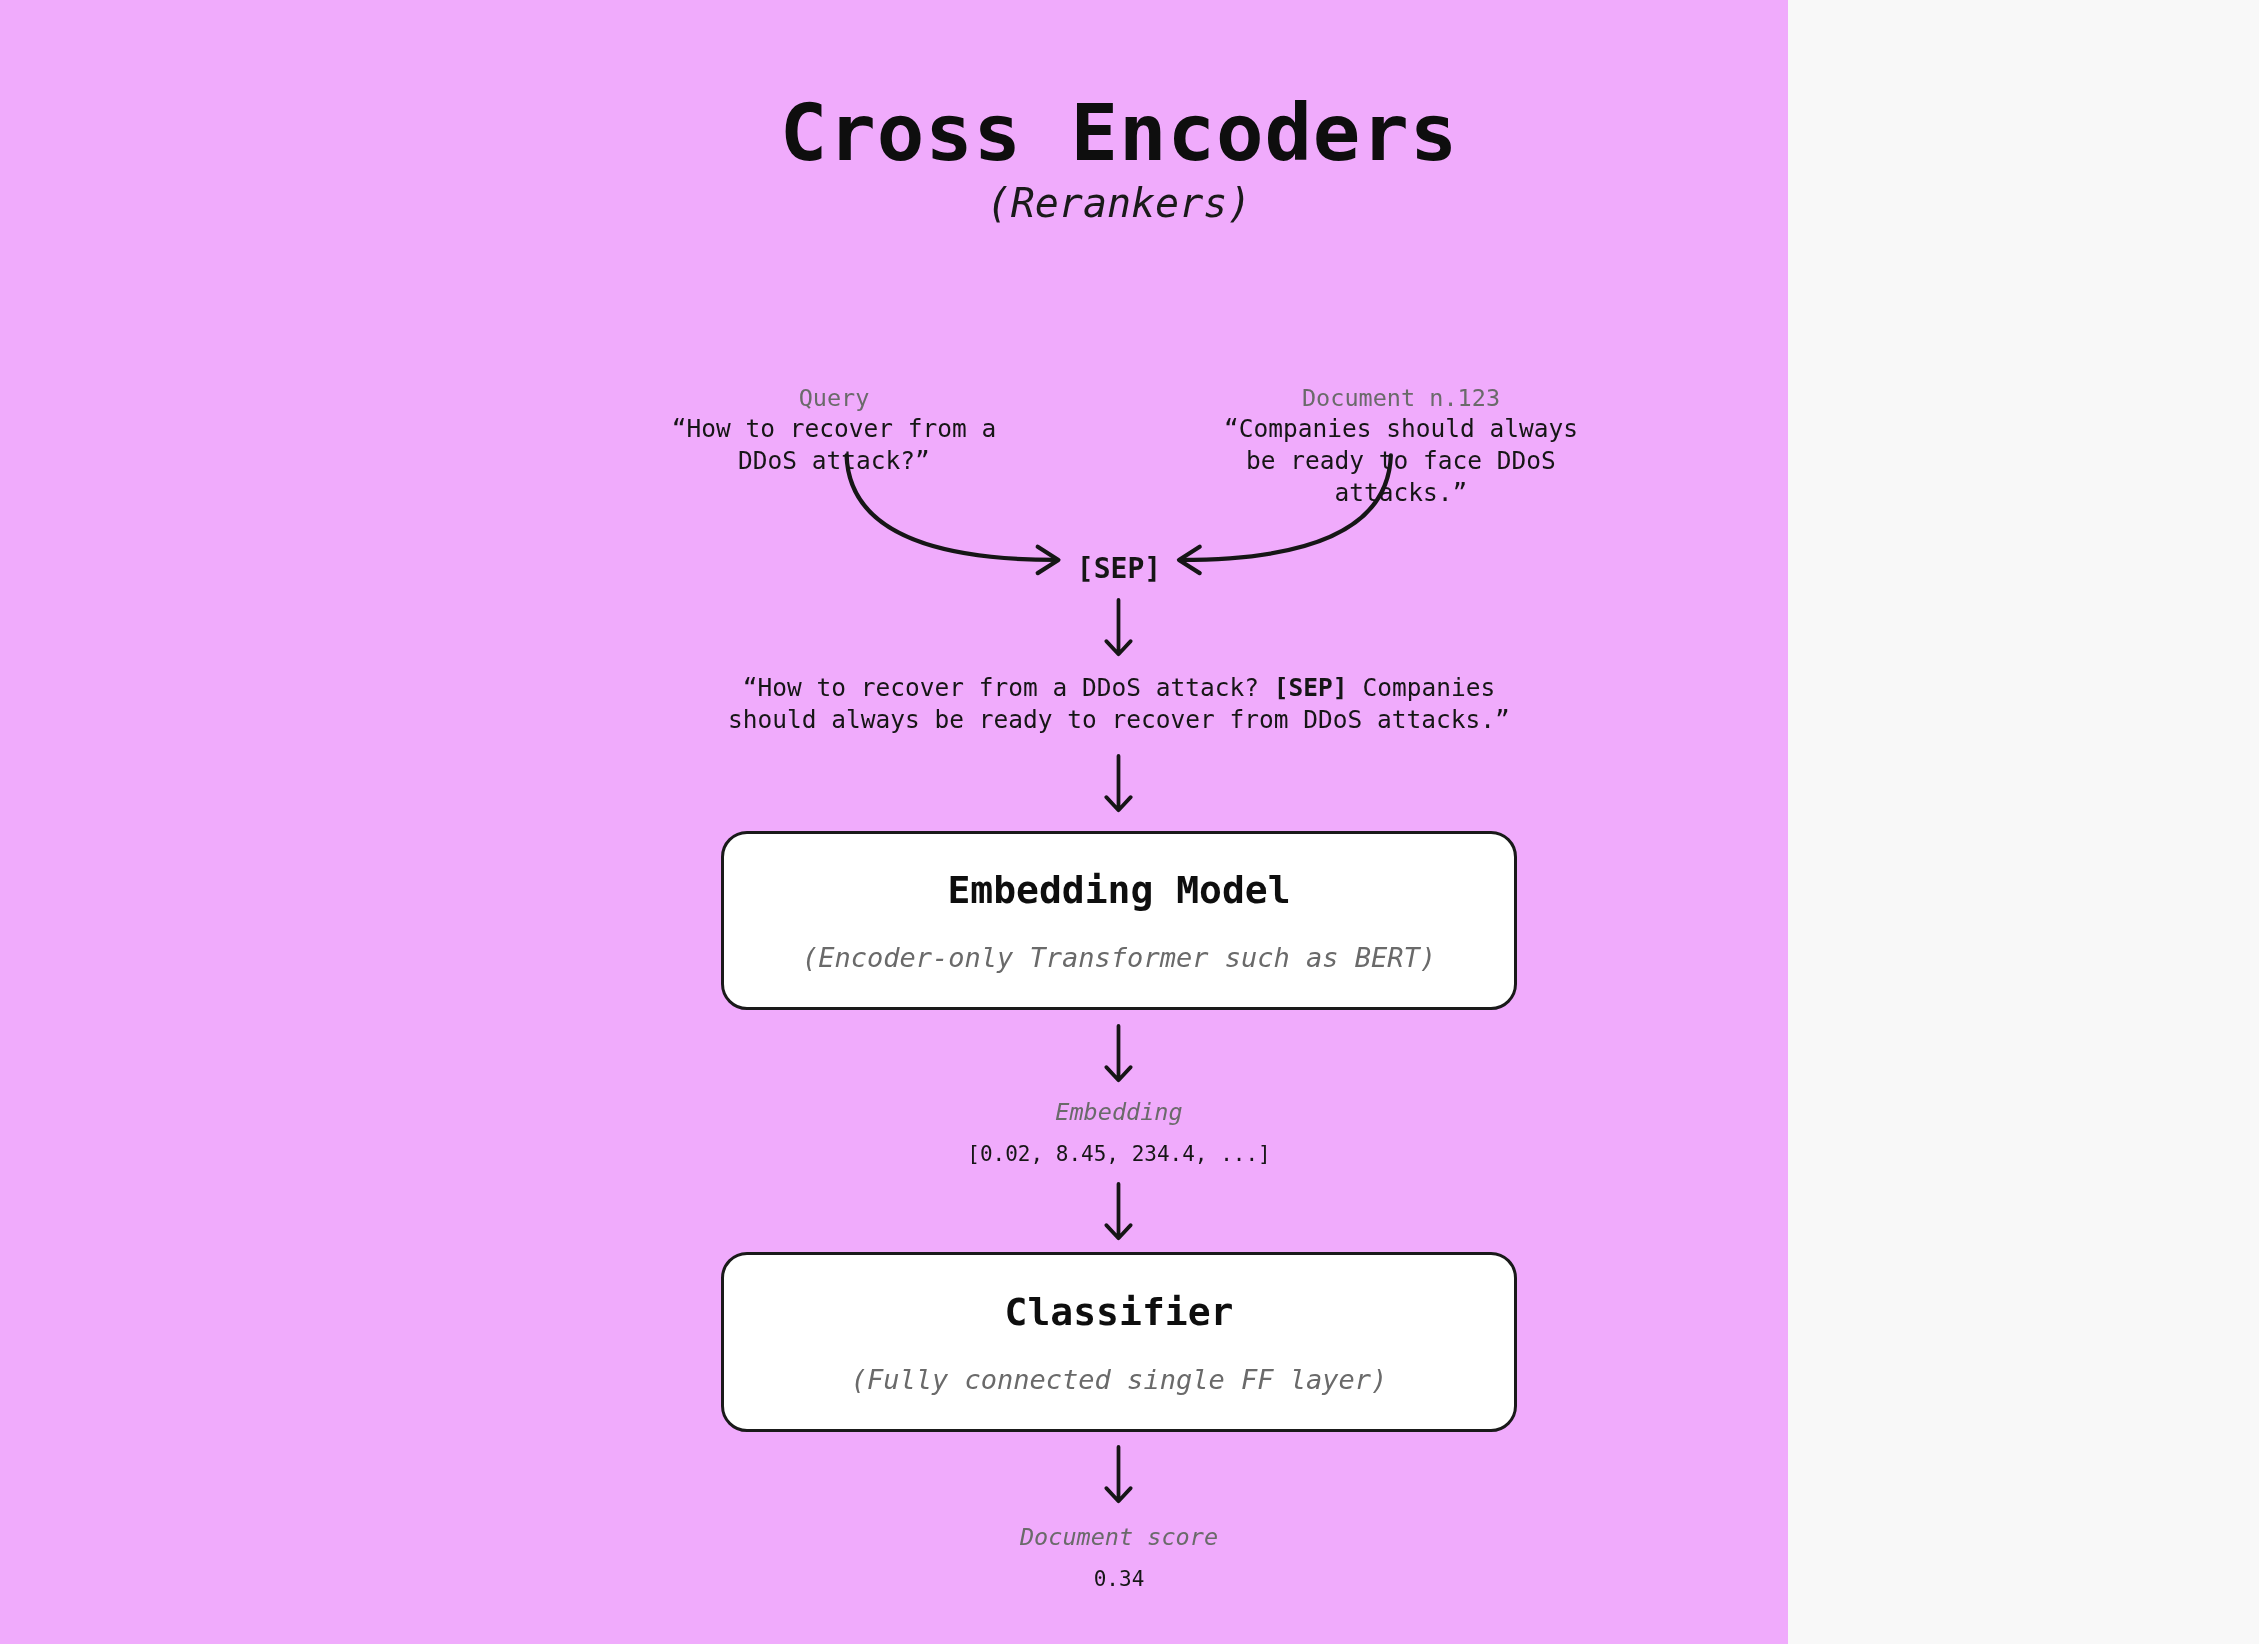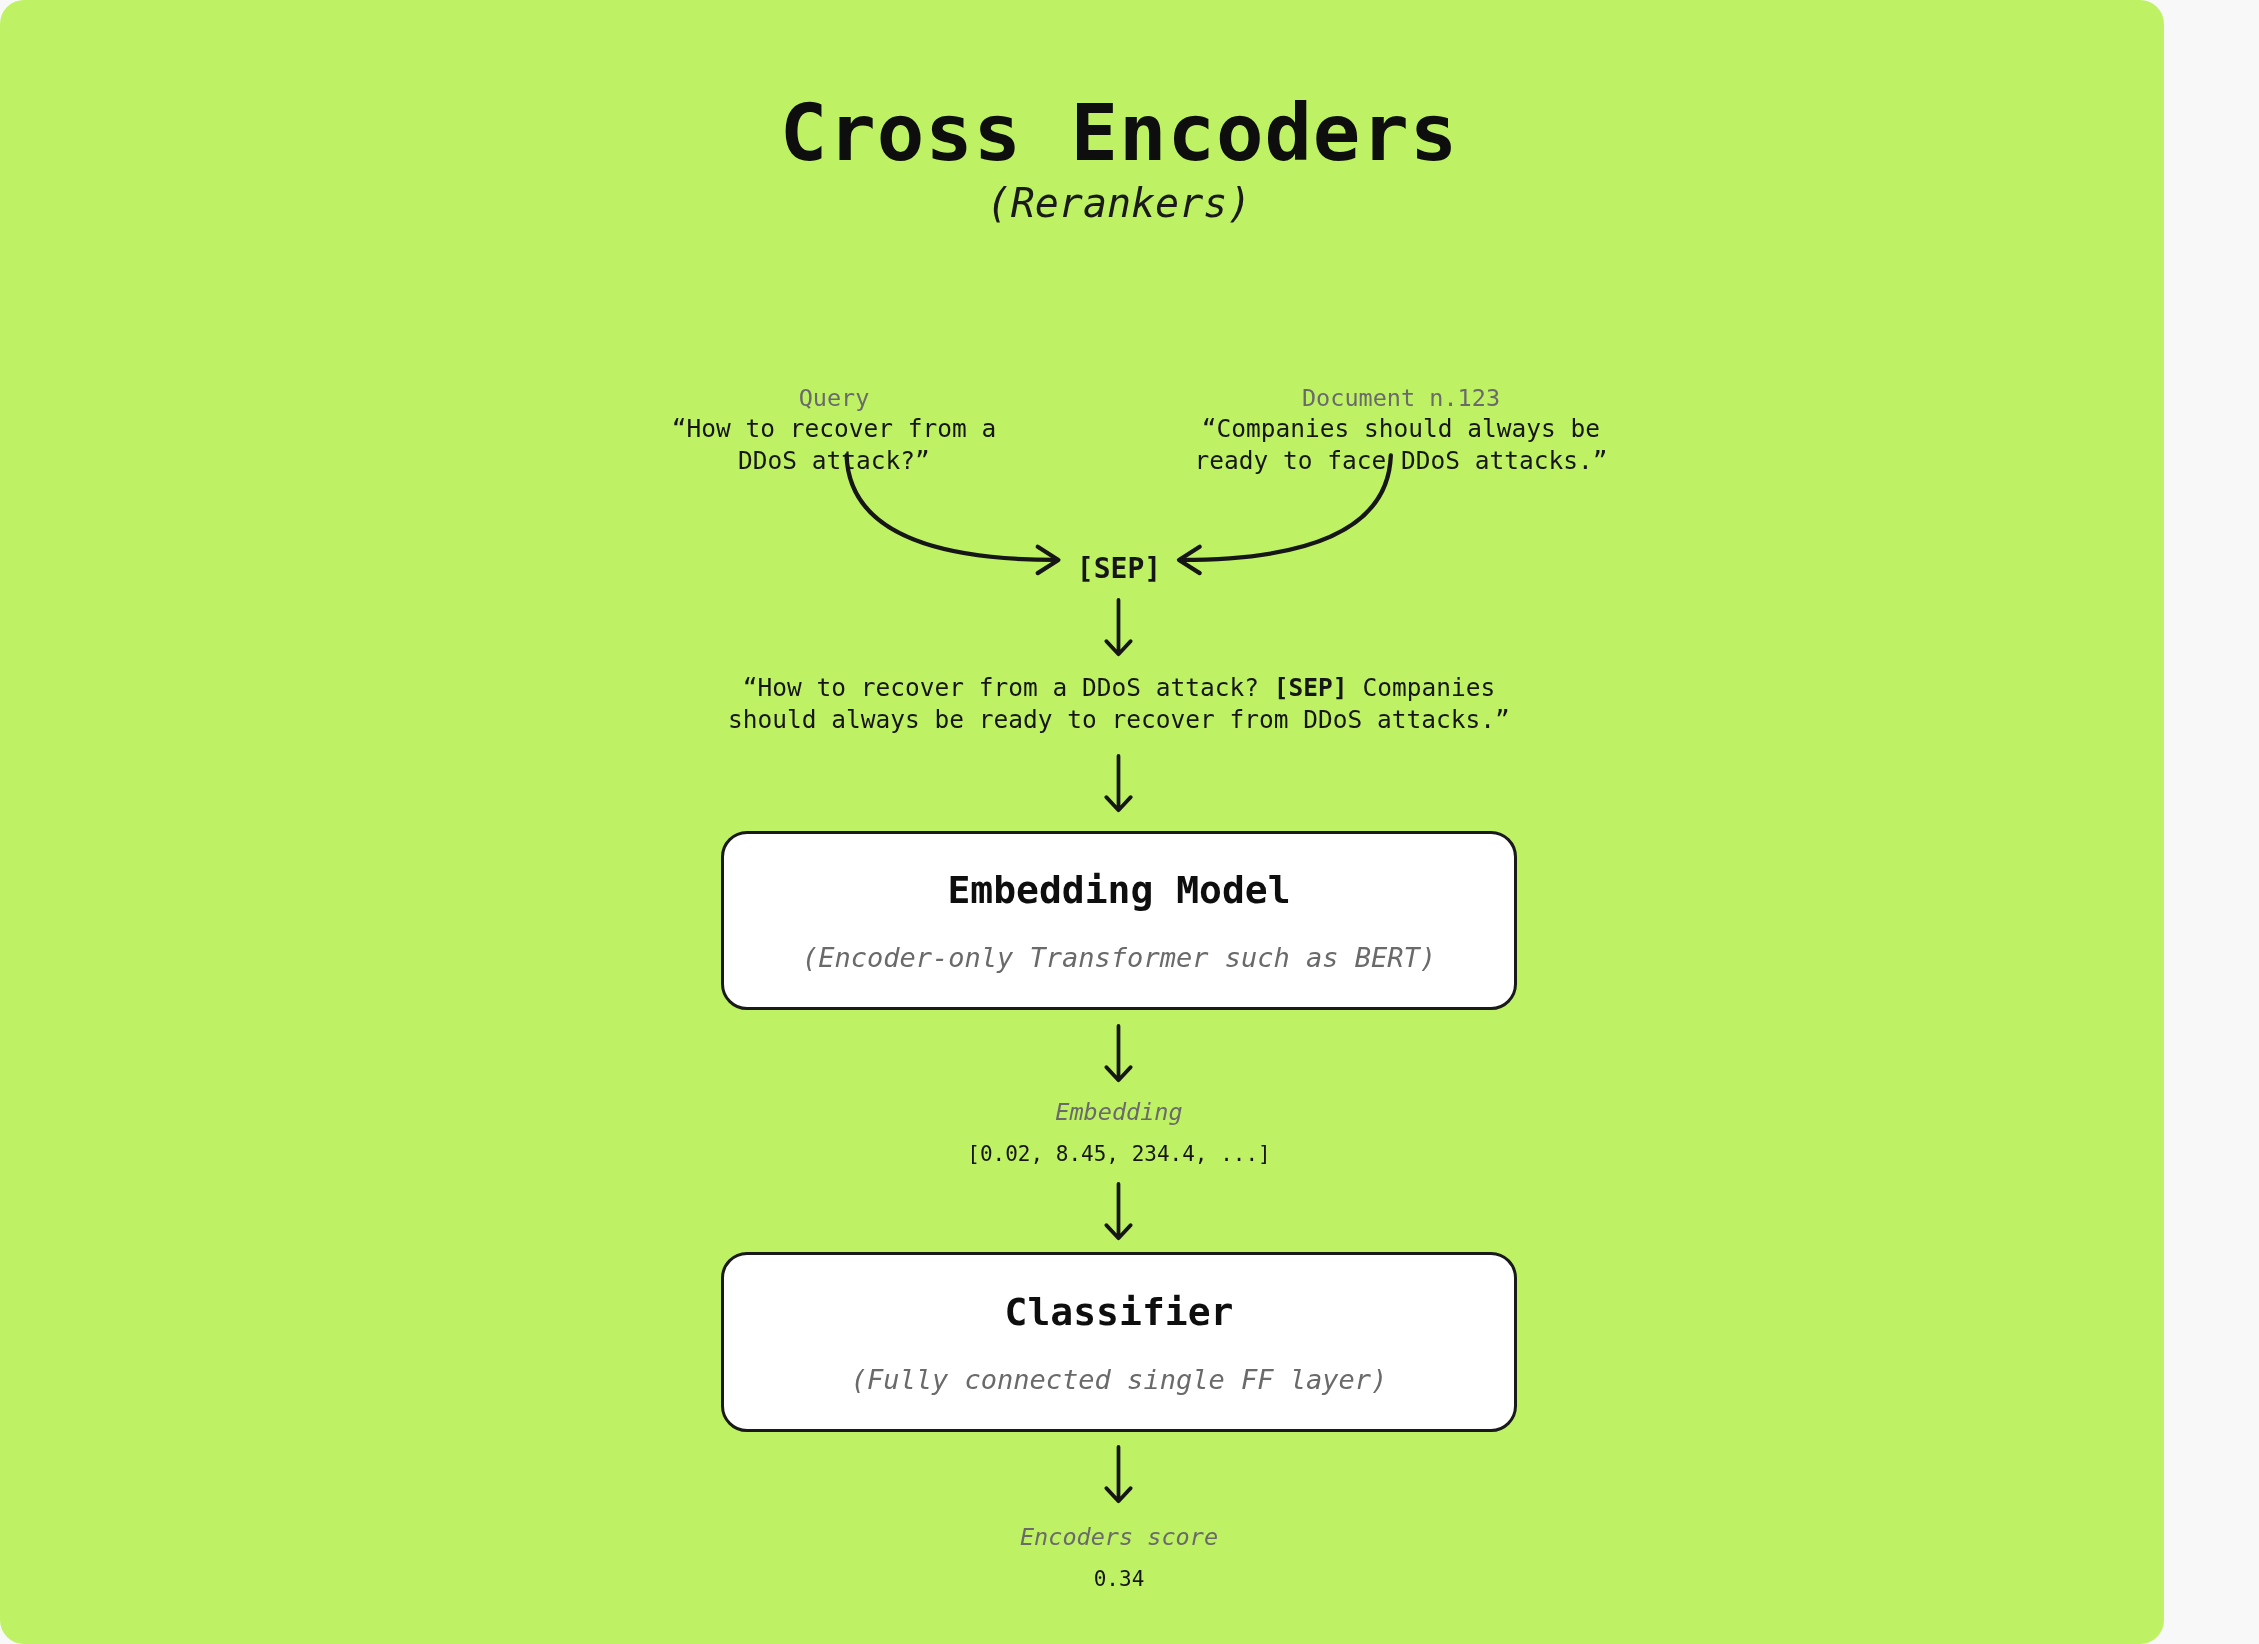--- a/index.html
+++ b/index.html
@@ -3,25 +3,24 @@
 <meta charset="utf-8">
 <style>
   * { margin: 0; padding: 0; box-sizing: border-box; }
   html, body { background: #f8f8f8; }
   body {
     font-family: "DejaVu Sans Mono", "Liberation Mono", monospace;
     color: #161616;
   }
   .canvas {
     position: relative;
-    width: 2164px;
+    width: 1788px;
     height: 1644px;
-    background: #bef264;
+    background: #f0abfc;
     overflow: hidden;
-    border-radius: 24px;
   }
   .cx { position: absolute; left: 1119px; transform: translateX(-50%); }
 
   .title {
     top: 87px;
     font-size: 79px;
     font-weight: 700;
     letter-spacing: 0.9px;
     white-space: nowrap;
     color: #0e0e0e;
@@ -190,18 +189,18 @@
   <div class="model-box classifier">
     <div class="box-title">Classifier</div>
     <div class="box-subtitle">(Fully connected single FF layer)</div>
   </div>
 
   <svg class="varrow a5" width="45" height="62" viewBox="0 0 48 66">
     <path d="M 24 3 V 60 M 11 47 L 24 61 L 37 47" stroke-width="4"></path>
   </svg>
 
   <div class="value-block score-out">
-    <div class="value-label">Encoders score</div>
+    <div class="value-label">Document score</div>
     <div class="value-text">0.34</div>
   </div>
 
 </div>
 
 
 </body></html>

